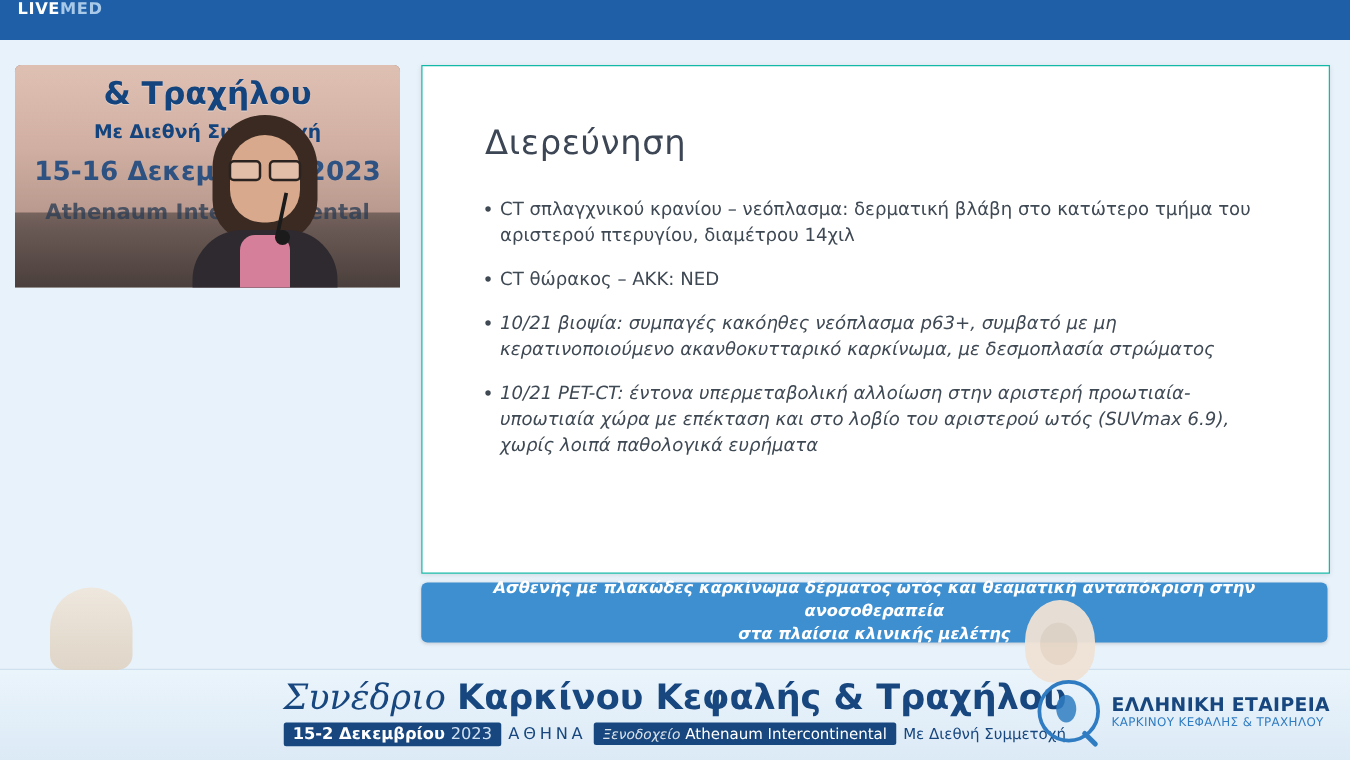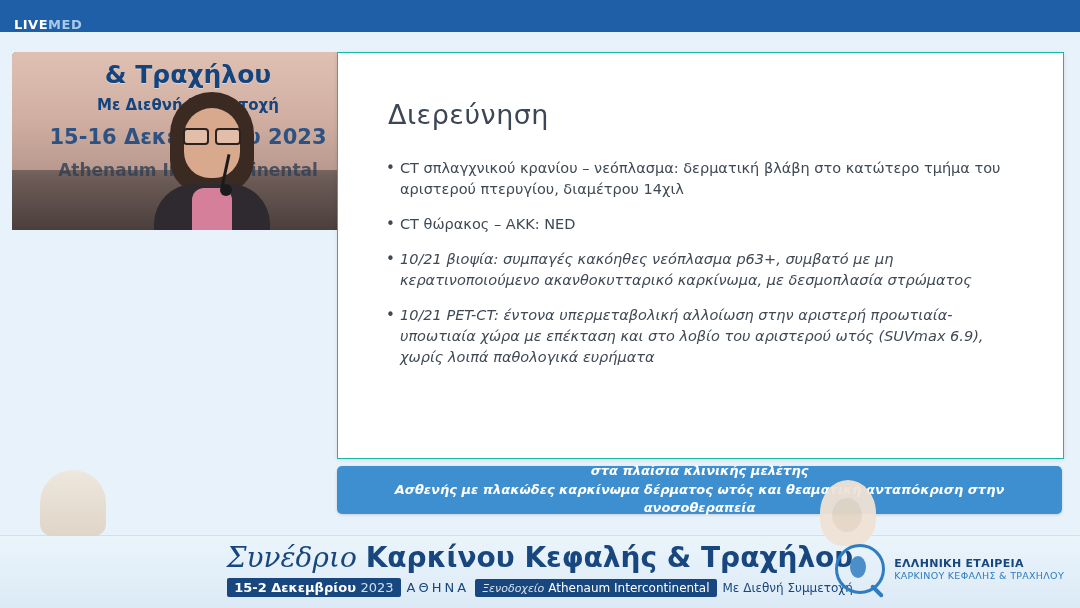--- a/index.html
+++ b/index.html
@@ -6,21 +6,21 @@
   body{
     width:1080px;height:608px;overflow:hidden;
     font-family:"DejaVu Sans", sans-serif;
     background:#e8f2fb;
     position:relative;
   }
   
   .topbar{
     position:absolute;left:0;top:0;width:1080px;height:32px;
     background:#1e5fa8;
-    display:flex;align-items:flex-end;
+    display:flex;align-items:flex-start;
   }
   .logo{
     margin-left:14px;font-size:13px;font-weight:bold;letter-spacing:.5px;
     color:#ffffff;
   }
   .logo .med{color:#a9c9e8;font-weight:bold;}
   
   .speaker-wrap{
     position:absolute;left:12px;top:52px;width:308px;
   }
@@ -92,21 +92,21 @@
     position:absolute;left:68px;top:92px;width:12px;height:12px;
     background:#1b1b1b;border-radius:50%;
   }
   .speaker-name{
     width:308px;height:30px;background:#2e7cc4;
     display:flex;align-items:center;justify-content:center;
     color:#fff;font-size:14px;font-weight:bold;
     border-radius:0 0 5px 5px;
     box-shadow:0 1px 3px rgba(0,0,0,.18);
   }
-  .speaker-video{border-radius:5px 5px 0 0;padding-left:44px;}
+  .speaker-video{border-radius:5px 5px 0 0;}
   
   .slide{
     position:absolute;left:337px;top:52px;width:725px;height:405px;
     background:#ffffff;border:1px solid #14b8a6;
     box-shadow:0 1px 4px rgba(0,0,0,.10);
   }
   .slide-title{
     position:absolute;left:50px;top:46px;
     font-size:27px;color:#3c4654;letter-spacing:.5px;
     font-family:"DejaVu Sans",sans-serif;font-weight:400;
@@ -169,21 +169,21 @@
     border:3px solid #2f7cc2;position:relative;margin-right:9px;
   }
   .soc-mark:after{
     content:"";position:absolute;right:-3px;bottom:-2px;width:16px;height:4px;
     background:#2f7cc2;transform:rotate(45deg);border-radius:2px;
   }
   .soc-mark:before{
     content:"";position:absolute;left:12px;top:9px;width:16px;height:22px;
     border-radius:50%;background:#2f7cc2;opacity:.85;
   }
-  .soc-txt1{font-size:11px;font-weight:bold;color:#17477e;letter-spacing:.3px;}
+  .soc-txt1{font-size:15px;font-weight:bold;color:#17477e;letter-spacing:.3px;}
   .soc-txt2{font-size:9.5px;font-weight:normal;color:#2f7cc2;letter-spacing:.3px;}
   
   .podium{
     position:absolute;left:40px;bottom:72px;width:66px;height:66px;
     background:linear-gradient(180deg,#efe6da,#ded2c2);
     border-radius:50% 50% 12px 12px;opacity:.9;
   }
   .head-sil{
     position:absolute;left:820px;bottom:62px;width:56px;height:66px;
     background:#f0e3d6;border-radius:50% 50% 40% 40%;opacity:.95;
@@ -238,22 +238,22 @@
       <div class="btxt ital">10/21 βιοψία: συμπαγές κακόηθες νεόπλασμα p63+, συμβατό με μη κερατινοποιούμενο ακανθοκυτταρικό καρκίνωμα, με δεσμοπλασία στρώματος</div>
     </div>
     <div class="bullet">
       <div class="dot">•</div>
       <div class="btxt ital">10/21 PET-CT: έντονα υπερμεταβολική αλλοίωση στην αριστερή προωτιαία-υποωτιαία χώρα με επέκταση και στο λοβίο του αριστερού ωτός (SUVmax 6.9), χωρίς λοιπά παθολογικά ευρήματα</div>
     </div>
   </div>
 </div>
 
 <div class="caption">
+  <div>Ασθενής με πλακώδες καρκίνωμα δέρματος ωτός και θεαματική ανταπόκριση στην ανοσοθεραπεία</div>
   <div>στα πλαίσια κλινικής μελέτης</div>
-  <div>Ασθενής με πλακώδες καρκίνωμα δέρματος ωτός και θεαματική ανταπόκριση στην ανοσοθεραπεία</div>
 </div>
 
 <div class="bottom">
   <div class="podium"></div>
   <div class="head-sil"></div>
   <div class="bot-title">
     <span>Συνέδριο</span>
     <b>Καρκίνου Κεφαλής &amp; Τραχήλου</b>
   </div>
   <div class="bot-line">

